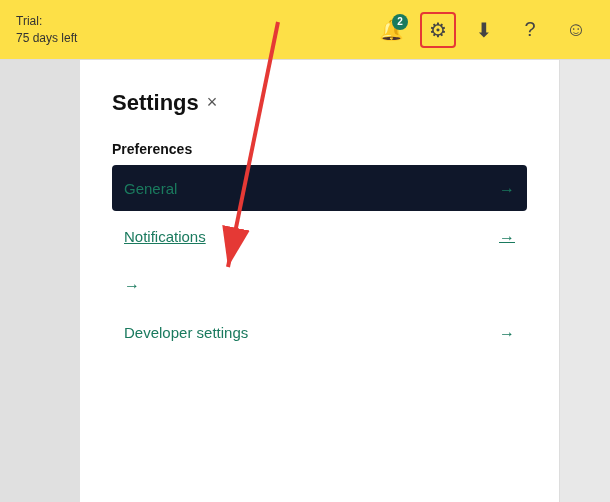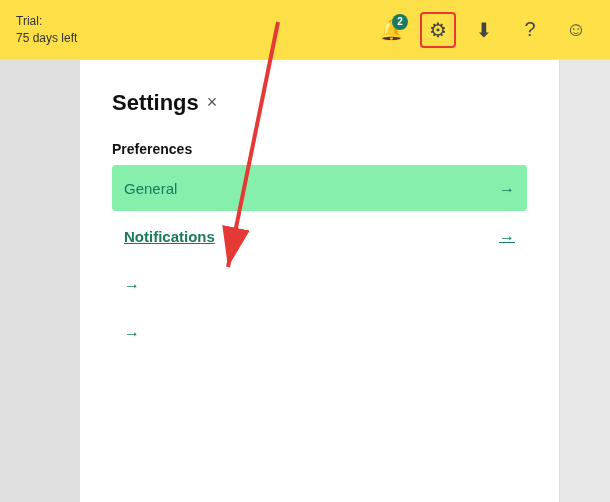--- a/index.html
+++ b/index.html
@@ -133,27 +133,26 @@
       padding: 14px 12px;
       cursor: pointer;
       border-radius: 4px;
       font-size: 15px;
       color: #1a7a5e;
       text-decoration: none;
       margin-bottom: 2px;
     }
 
     .menu-item.highlighted {
-      background: #86efac;
+      background: #0f172a;
     }
 
     .menu-item.notifications-item {
       text-decoration: underline;
       text-decoration-color: #1a7a5e;
-      font-weight: bold;
     }
 
     .menu-item-arrow {
       font-size: 16px;
       color: #1a7a5e;
     }
 
     svg.annotation-arrow {
       position: absolute;
       left: 200px;
@@ -218,20 +217,21 @@
     <div class="menu-item notifications-item">
       <span>Notifications</span>
       <span class="menu-item-arrow">→</span>
     </div>
 
     <div class="menu-item">
       <span class="menu-item-arrow">→</span>
     </div>
 
     <div class="menu-item">
+      <span>Developer settings</span>
       <span class="menu-item-arrow">→</span>
     </div>
   </div>
 </div>
 
 <svg class="annotation-arrow" viewBox="0 0 120 290" xmlns="http://www.w3.org/2000/svg" style="position:absolute; left:198px; top:12px; width:120px; height:290px; pointer-events:none; z-index:200;">
 
   <defs>
     <marker id="arrowhead" markerWidth="10" markerHeight="7" refX="10" refY="3.5" orient="auto">
       <polygon points="0 0, 10 3.5, 0 7" fill="#e53935"></polygon>

